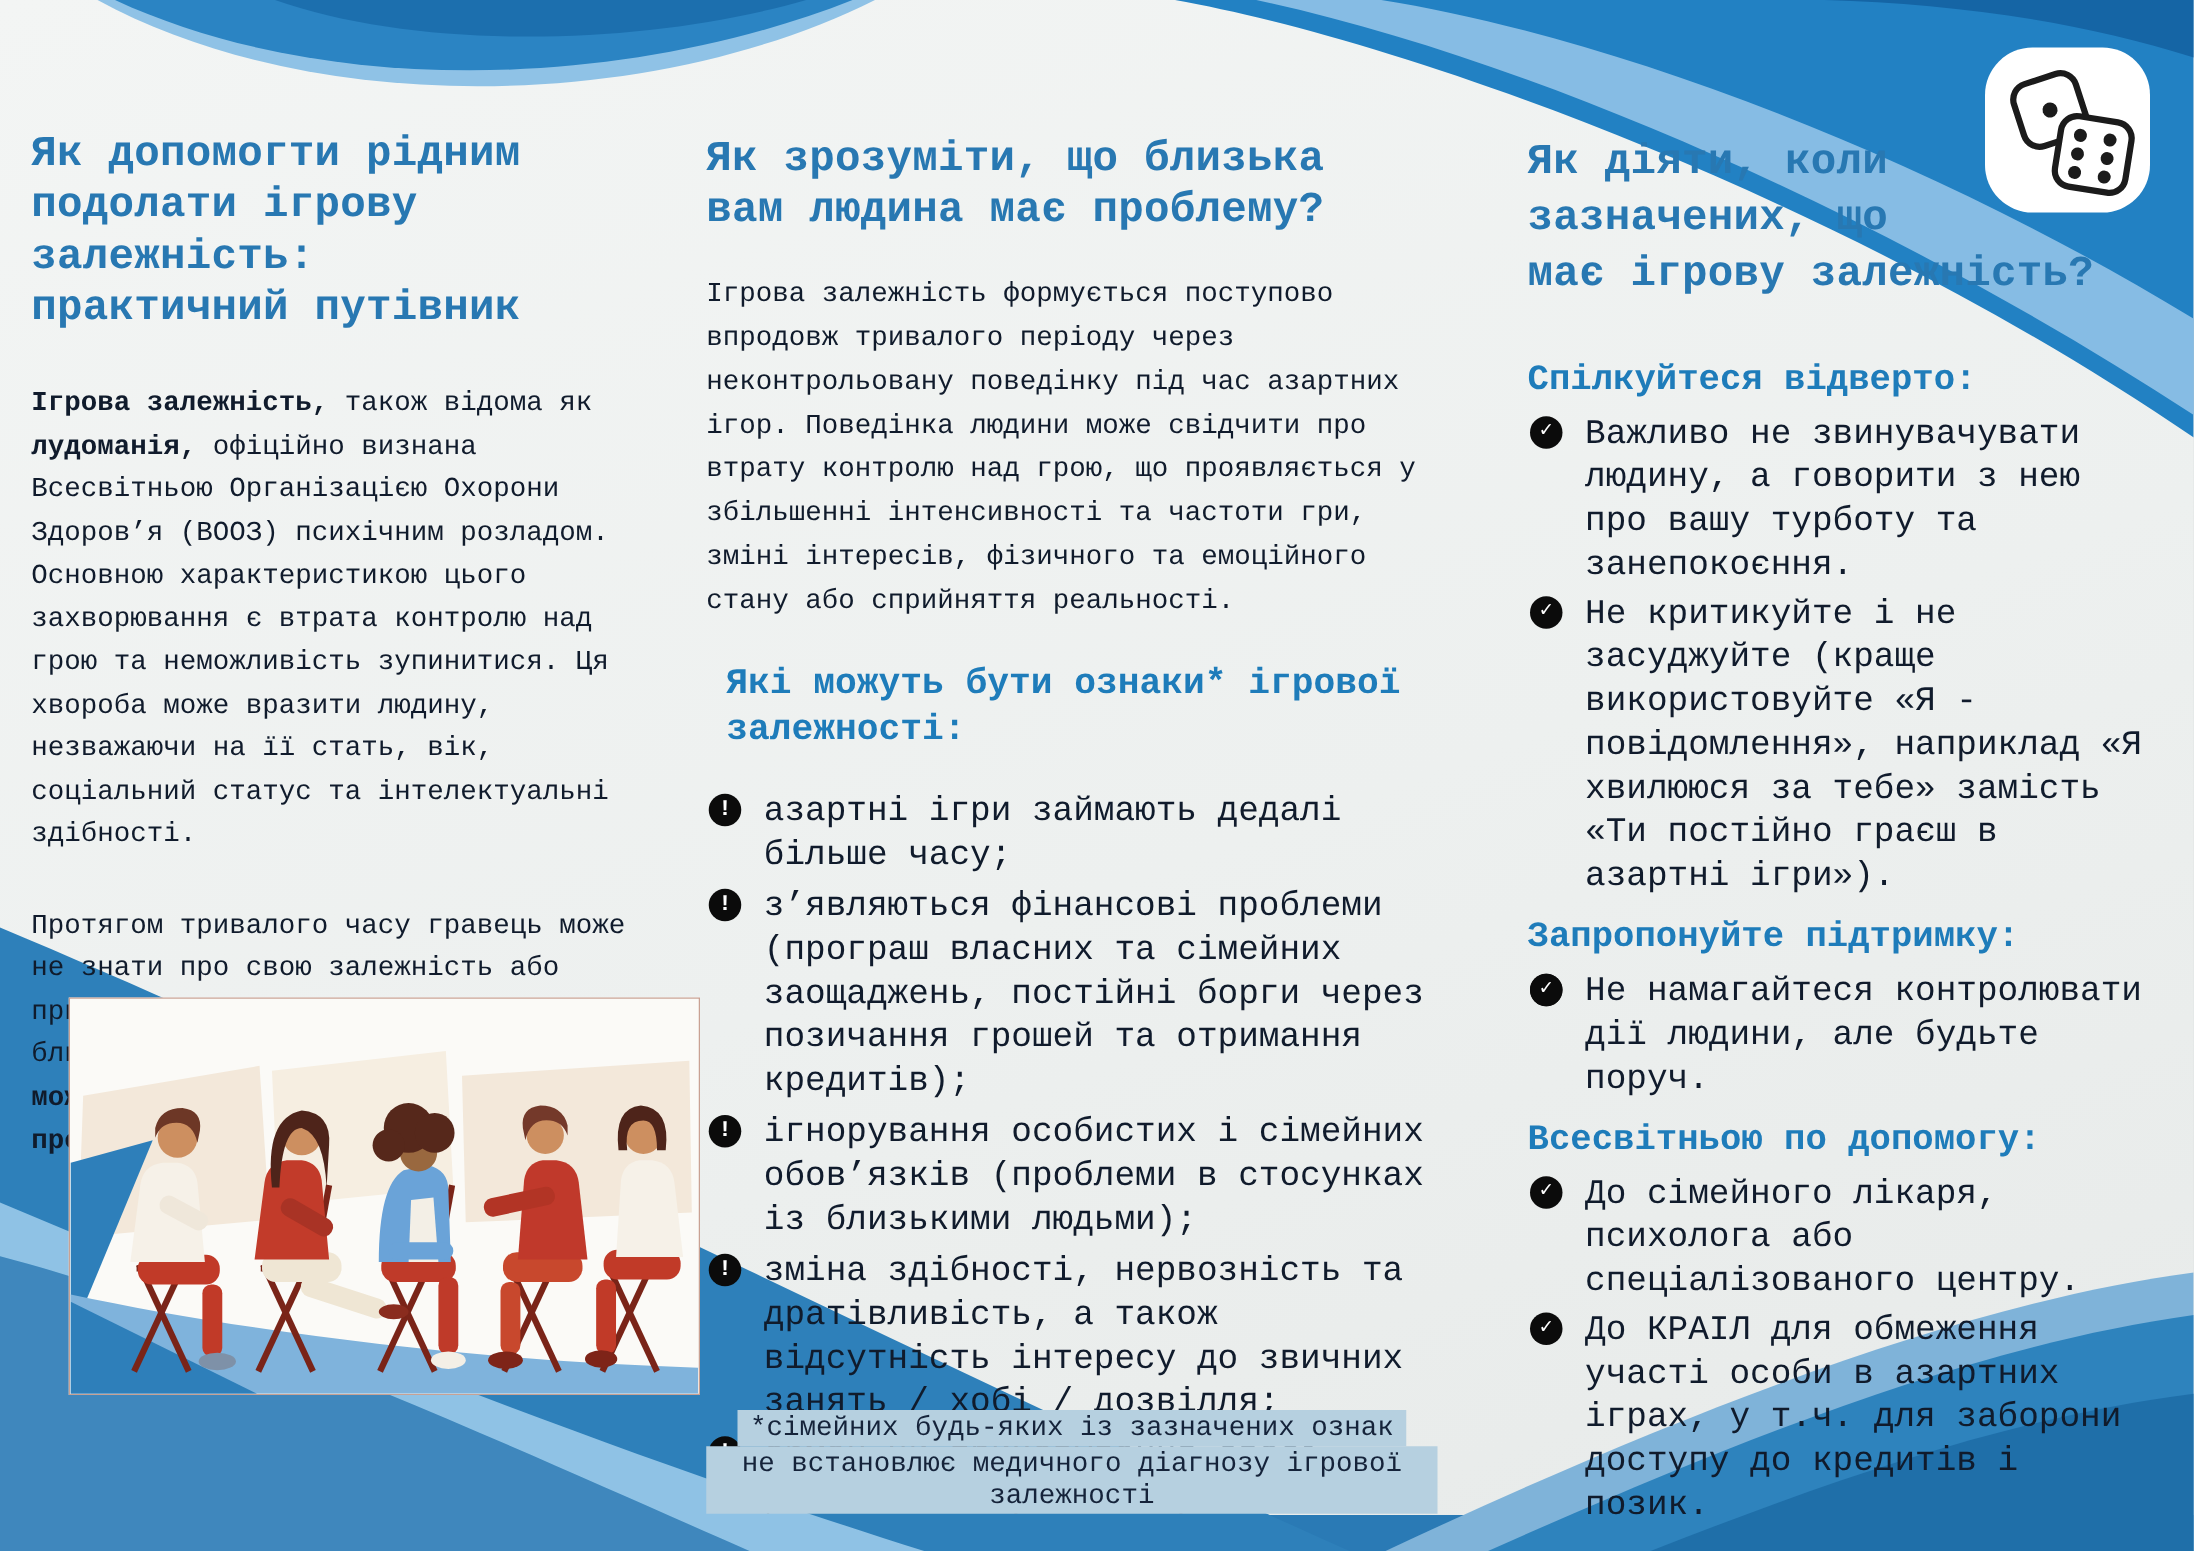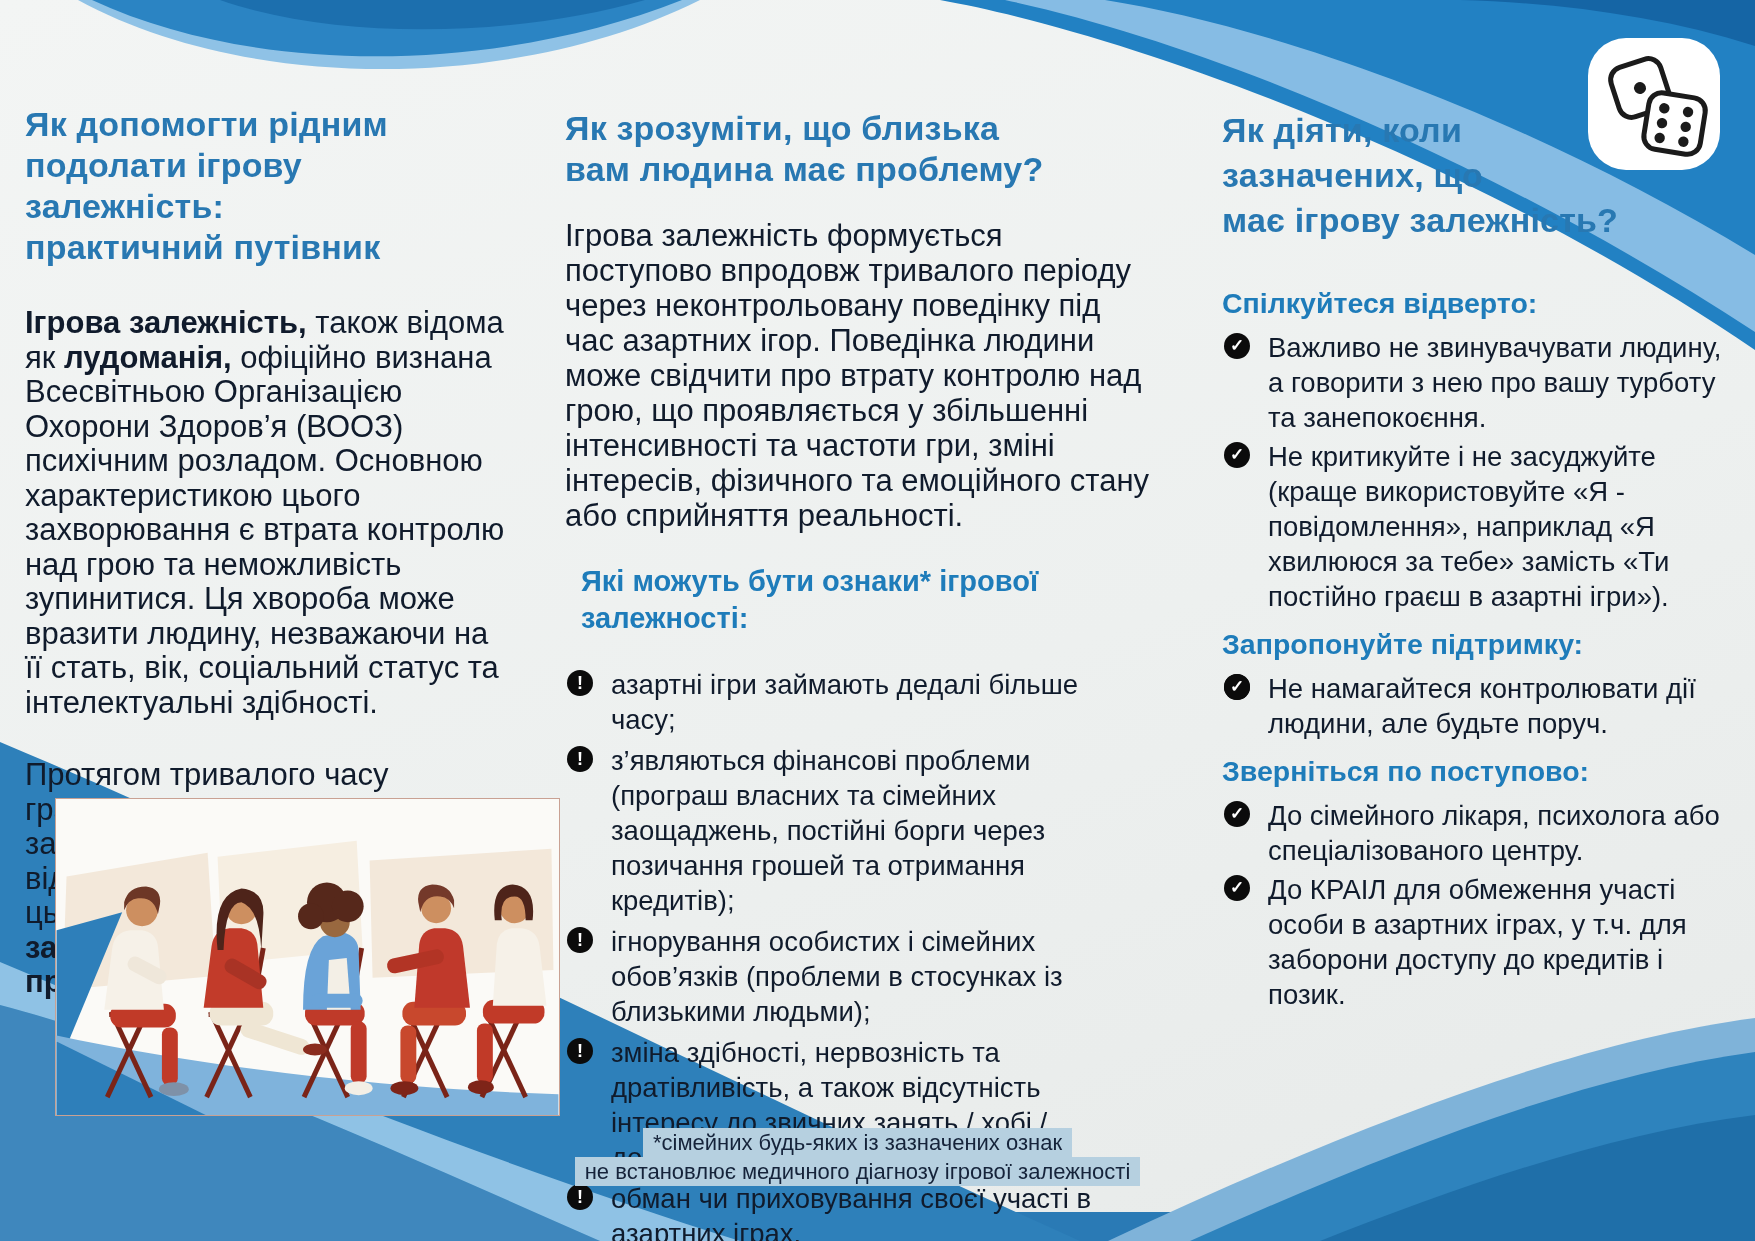--- a/index.html
+++ b/index.html
@@ -1,30 +1,30 @@
 <!DOCTYPE html>
 <html><head>
 <meta charset="utf-8">
 <style>
   html,body{margin:0;padding:0;background:#dfe3e2;}
   .page{
     position:relative;width:1755px;height:1241px;overflow:hidden;
     background:linear-gradient(160deg,#f3f5f4 0%,#edf0ef 55%,#e7eae9 100%);
-    font-family:Liberation Sans, sans-serif;
+    font-family:Liberation Mono, monospace;
     color:#101b2c;
   }
   .waves{position:absolute;left:0;top:0;width:1755px;height:1241px;display:block;}
   .col{position:absolute;}
   .col1{left:25px;top:104px;width:480px;}
   .col2{left:565px;top:108px;width:585px;}
   .col3{left:1222px;top:108px;width:505px;}
   .head{margin:0;color:#2878b2;font-weight:700;font-size:34px;line-height:41px;letter-spacing:.2px;}
   .head span{display:block;}
   .col3 .head{line-height:45px;}
-  .body{font-size:31px;line-height:34.5px;margin:38px 0 0;}
+  .body{font-size:22px;line-height:34.5px;margin:38px 0 0;}
   .col2 .body{line-height:35px;margin-top:28px;}
   .subhead{color:#1e7cba;font-weight:700;font-size:29px;line-height:37px;margin:30px 16px 0;}
   .list{list-style:none;margin:30px 0 0;padding:0;font-size:27.5px;line-height:35px;}
   .list li{position:relative;padding-left:46px;margin:0 0 6px;}
   .mark{
     position:absolute;left:2px;top:3px;width:26px;height:26px;border-radius:50%;
     background:#0b0b0b;color:#ffffff;font-weight:700;font-size:18px;line-height:26px;text-align:center;
   }
   .mark.check{font-size:17px;}
   .col3 .subhead{margin:12px 0 8px;font-size:28.5px;}
@@ -229,20 +229,20 @@
       <li><span class="mark check">✓</span><span>Важливо не звинувачувати людину, а говорити з нею про вашу турботу та занепокоєння.</span></li>
       <li><span class="mark check">✓</span><span>Не критикуйте і не засуджуйте (краще використовуйте «Я - повідомлення», наприклад «Я хвилююся за тебе» замість «Ти постійно граєш в азартні ігри»).</span></li>
     </ul>
 
     <p class="subhead">Запропонуйте підтримку:</p>
     <ul class="list">
       <li><span class="mark check">✓</span></li>
       <li><span class="mark check">✓</span><span>Не намагайтеся контролювати дії людини, але будьте поруч.</span></li>
     </ul>
 
-    <p class="subhead">Зверніться по поступово:</p>
+    <p class="subhead">Всесвітньою по допомогу:</p>
     <ul class="list">
       <li><span class="mark check">✓</span><span>До сімейного лікаря, психолога або спеціалізованого центру.</span></li>
       <li><span class="mark check">✓</span><span>До КРАІЛ для обмеження участі особи в азартних іграх, у т.ч. для заборони доступу до кредитів і позик.</span></li>
     </ul>
   </section>
 
 </div>
 
 </body></html>

